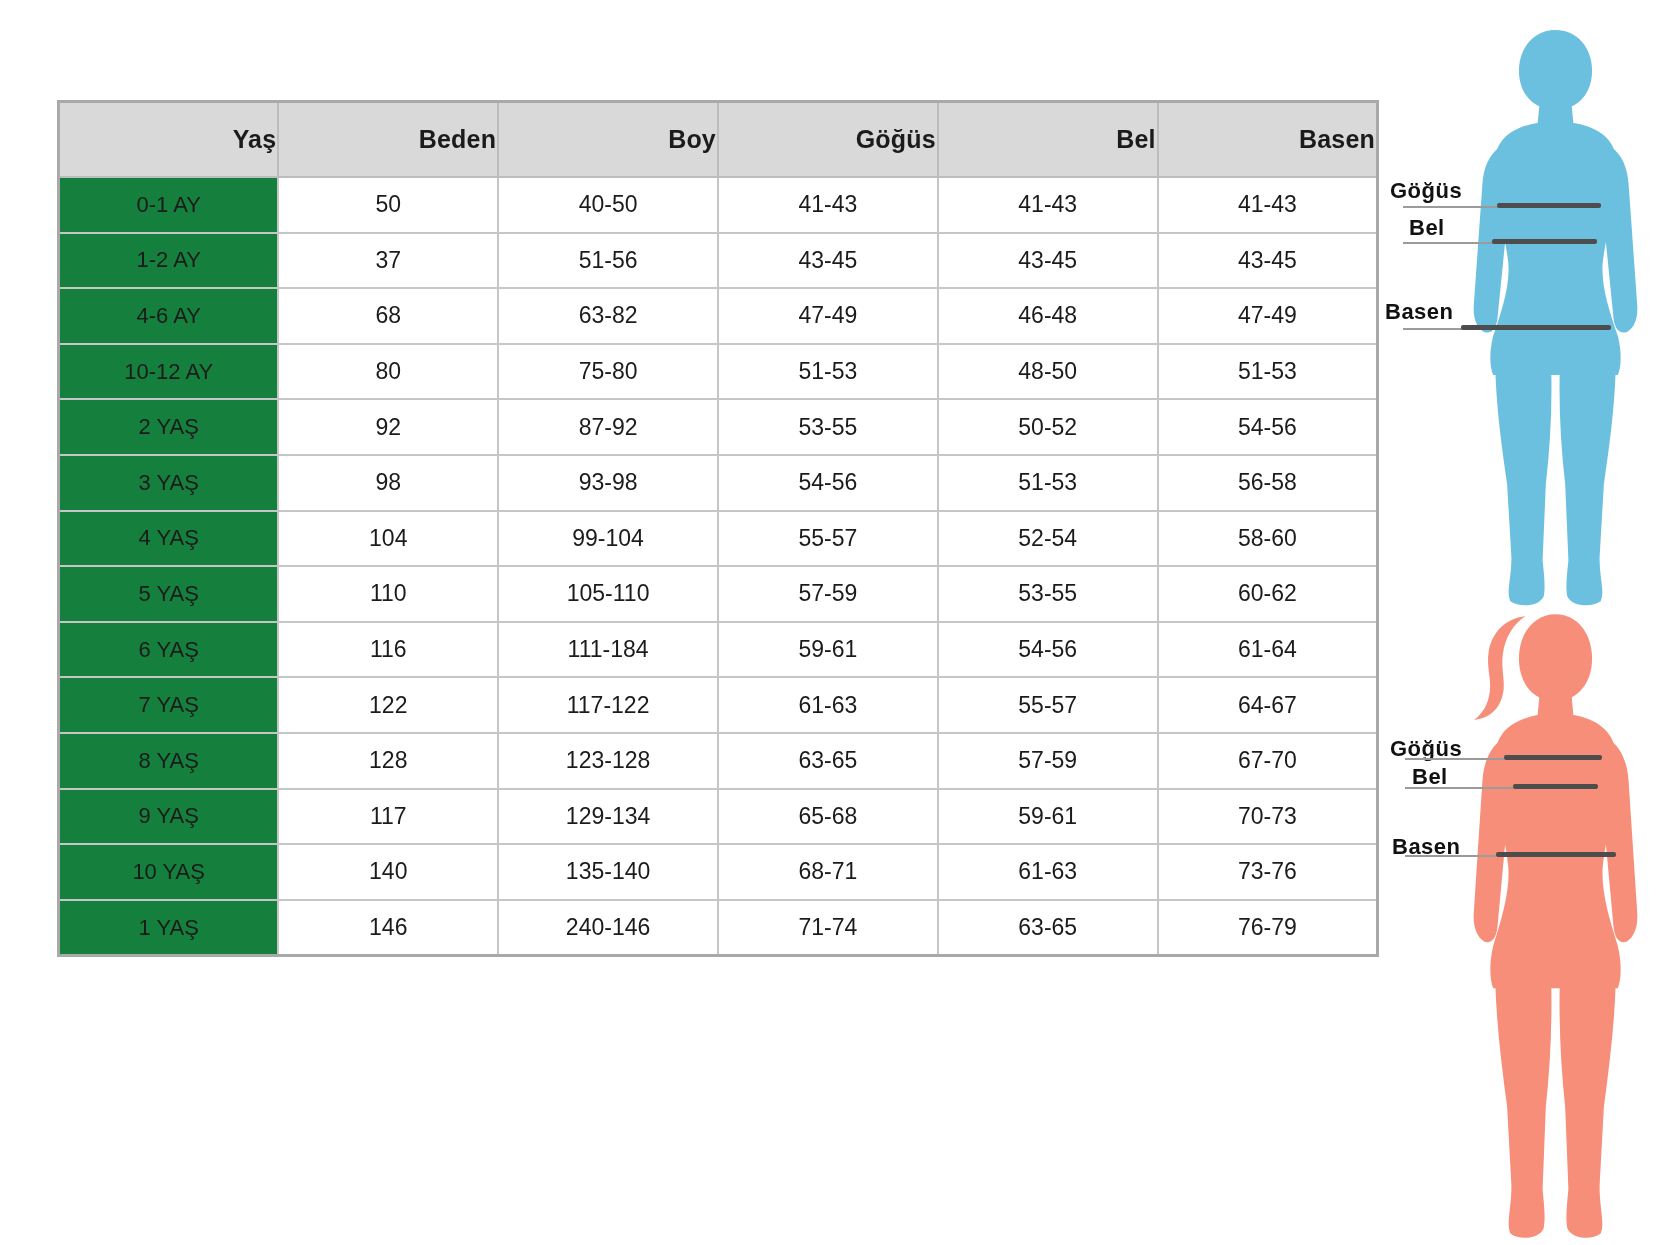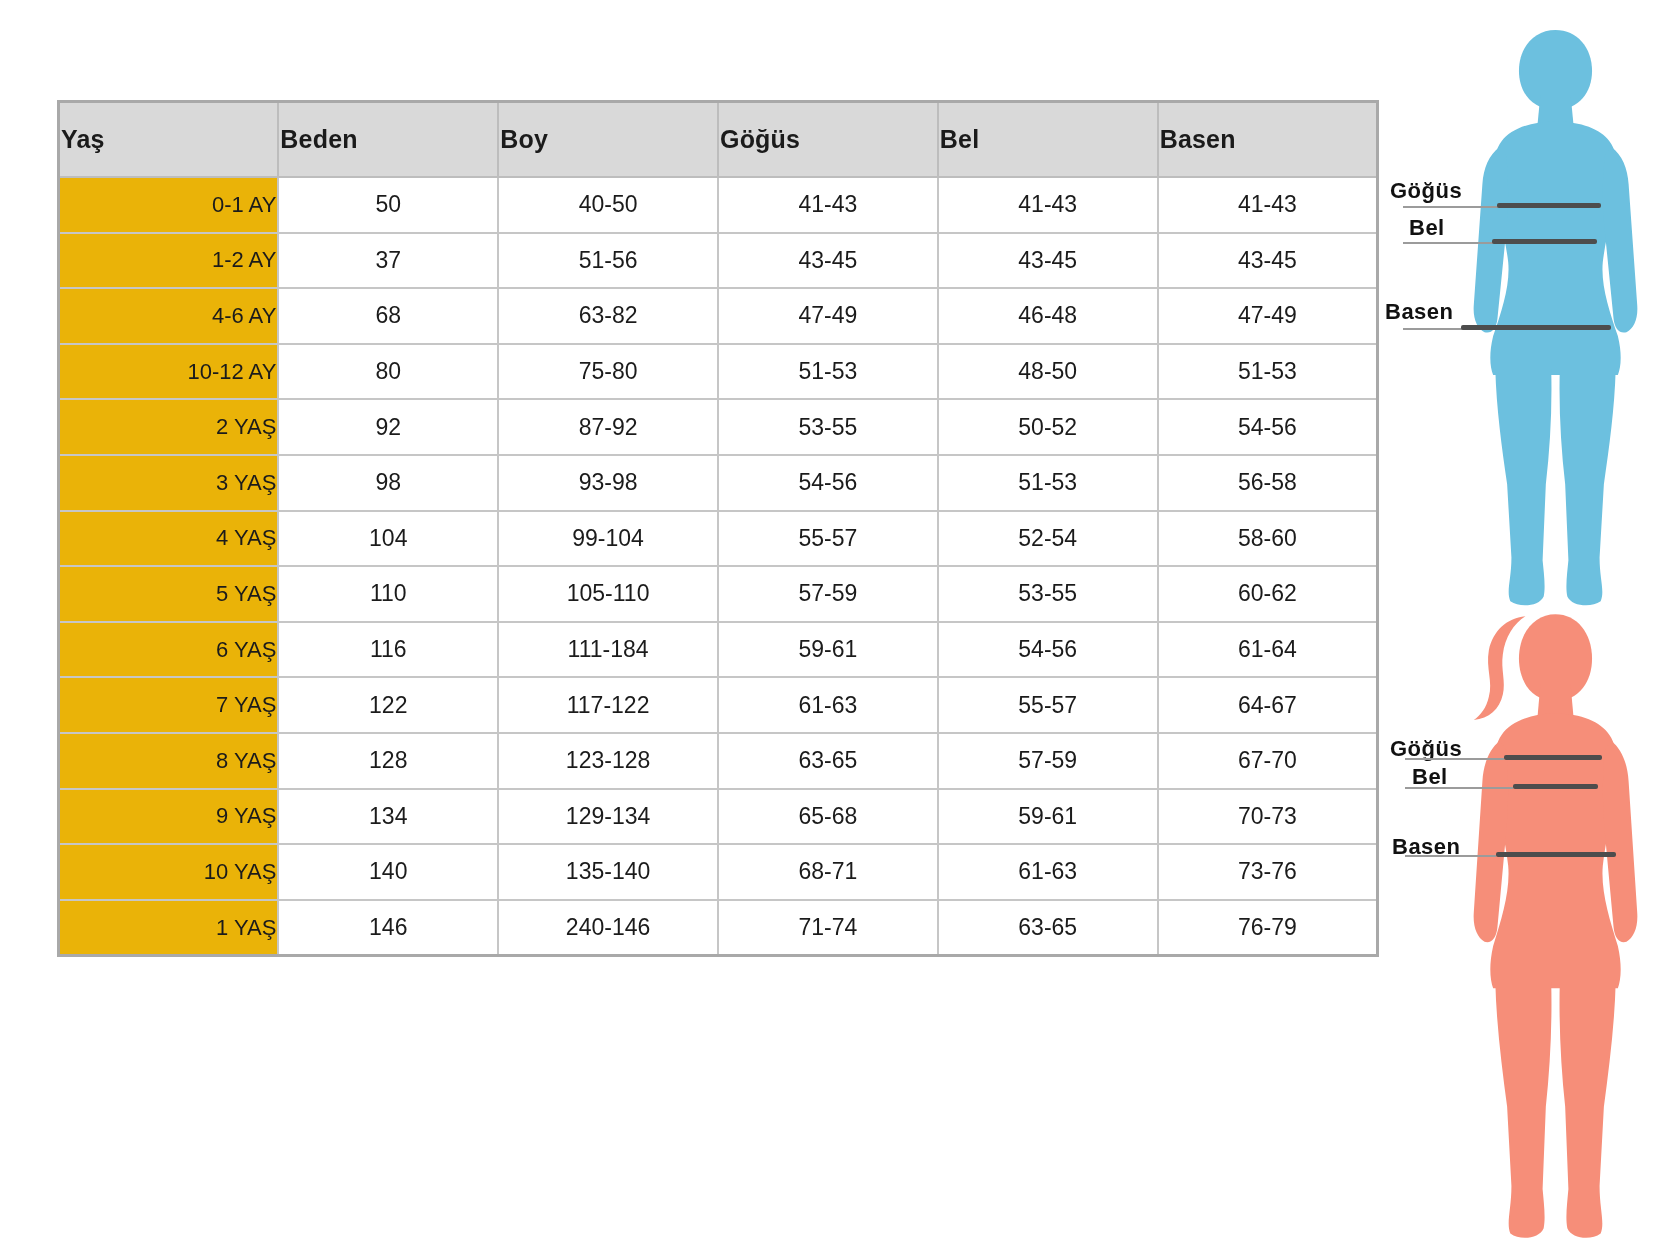--- a/index.html
+++ b/index.html
@@ -16,34 +16,33 @@
   .size-table{
     position:absolute;left:57px;top:100px;width:1322px;
     border-collapse:collapse;table-layout:fixed;
     border:3px solid #a9a9a9;
   }
   .size-table th{
     height:71px;
     background:#d9d9d9;
     border:2px solid #bdbdbd;
     font-size:25px;font-weight:700;
-    text-align:left;vertical-align:middle;
+    text-align:right;vertical-align:middle;
     letter-spacing:.2px;
   }
   .size-table td{
     height:51.6px;
     background:#ffffff;
     border:2px solid #c6c6c6;
     font-size:23px;font-weight:400;
     text-align:center;vertical-align:middle;
   }
   .size-table td:first-child{
-    background:#eab308;
+    background:#15803d;
     font-size:22px;
-    text-align:right;
   }
 
   
   .figure{position:absolute;}
   .figure svg{display:block;width:100%;height:100%;}
 
   
   .m-label{
     position:absolute;
     font-size:22px;font-weight:700;color:#111;
@@ -157,21 +156,21 @@
         <tr>
           <td>8 YAŞ</td>
           <td>128</td>
           <td>123-128</td>
           <td>63-65</td>
           <td>57-59</td>
           <td>67-70</td>
         </tr>
         <tr>
           <td>9 YAŞ</td>
-          <td>134</td>
+          <td>117</td>
           <td>129-134</td>
           <td>65-68</td>
           <td>59-61</td>
           <td>70-73</td>
         </tr>
         <tr>
           <td>10 YAŞ</td>
           <td>140</td>
           <td>135-140</td>
           <td>68-71</td>

